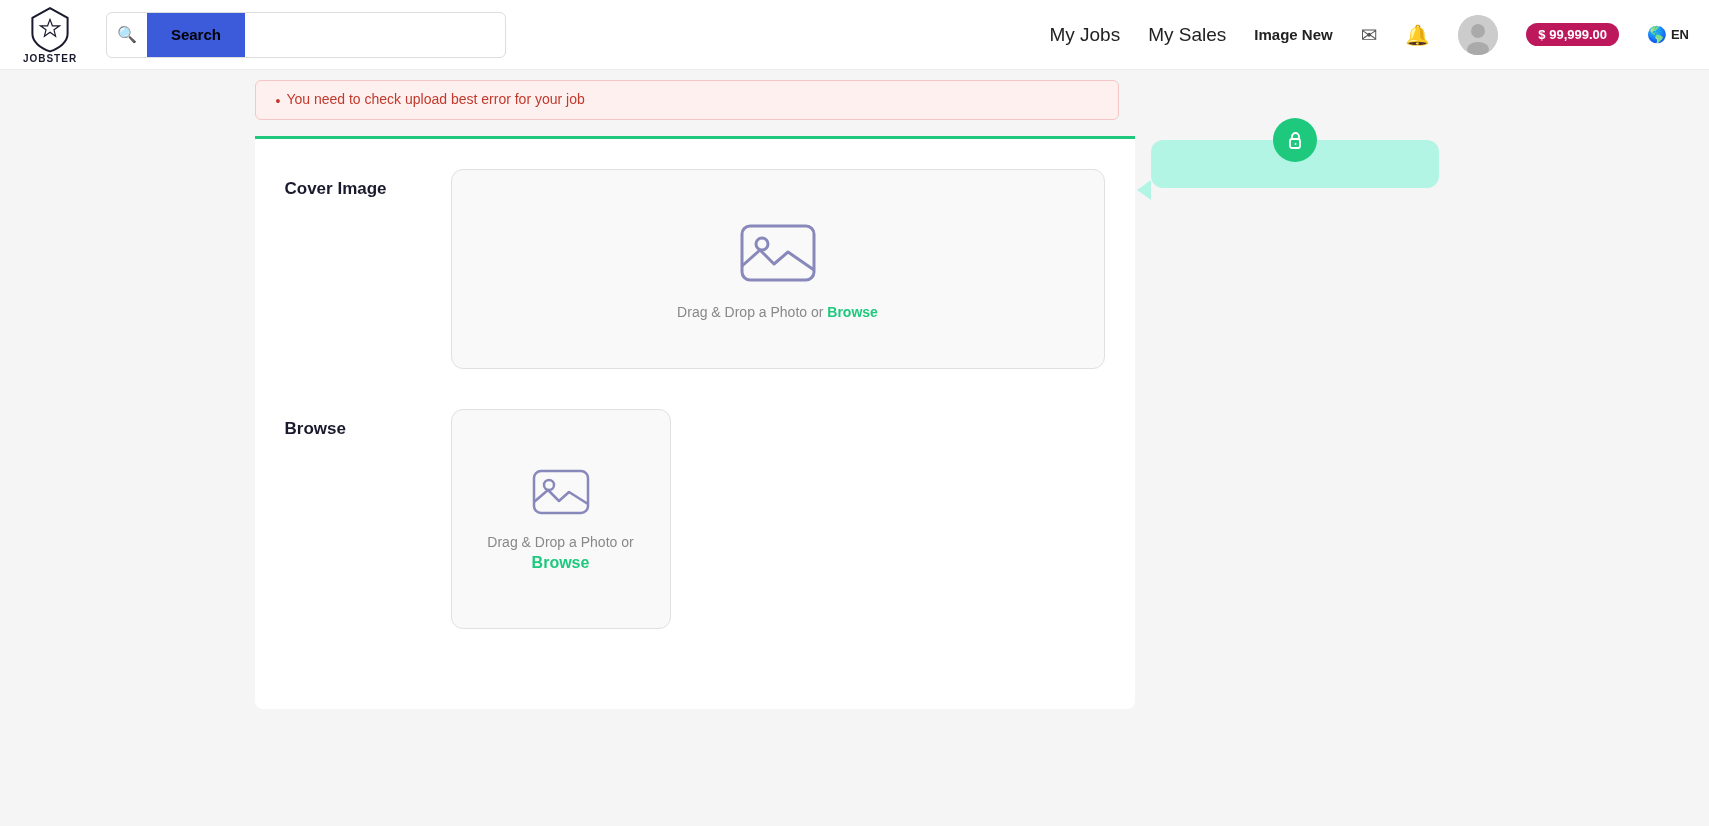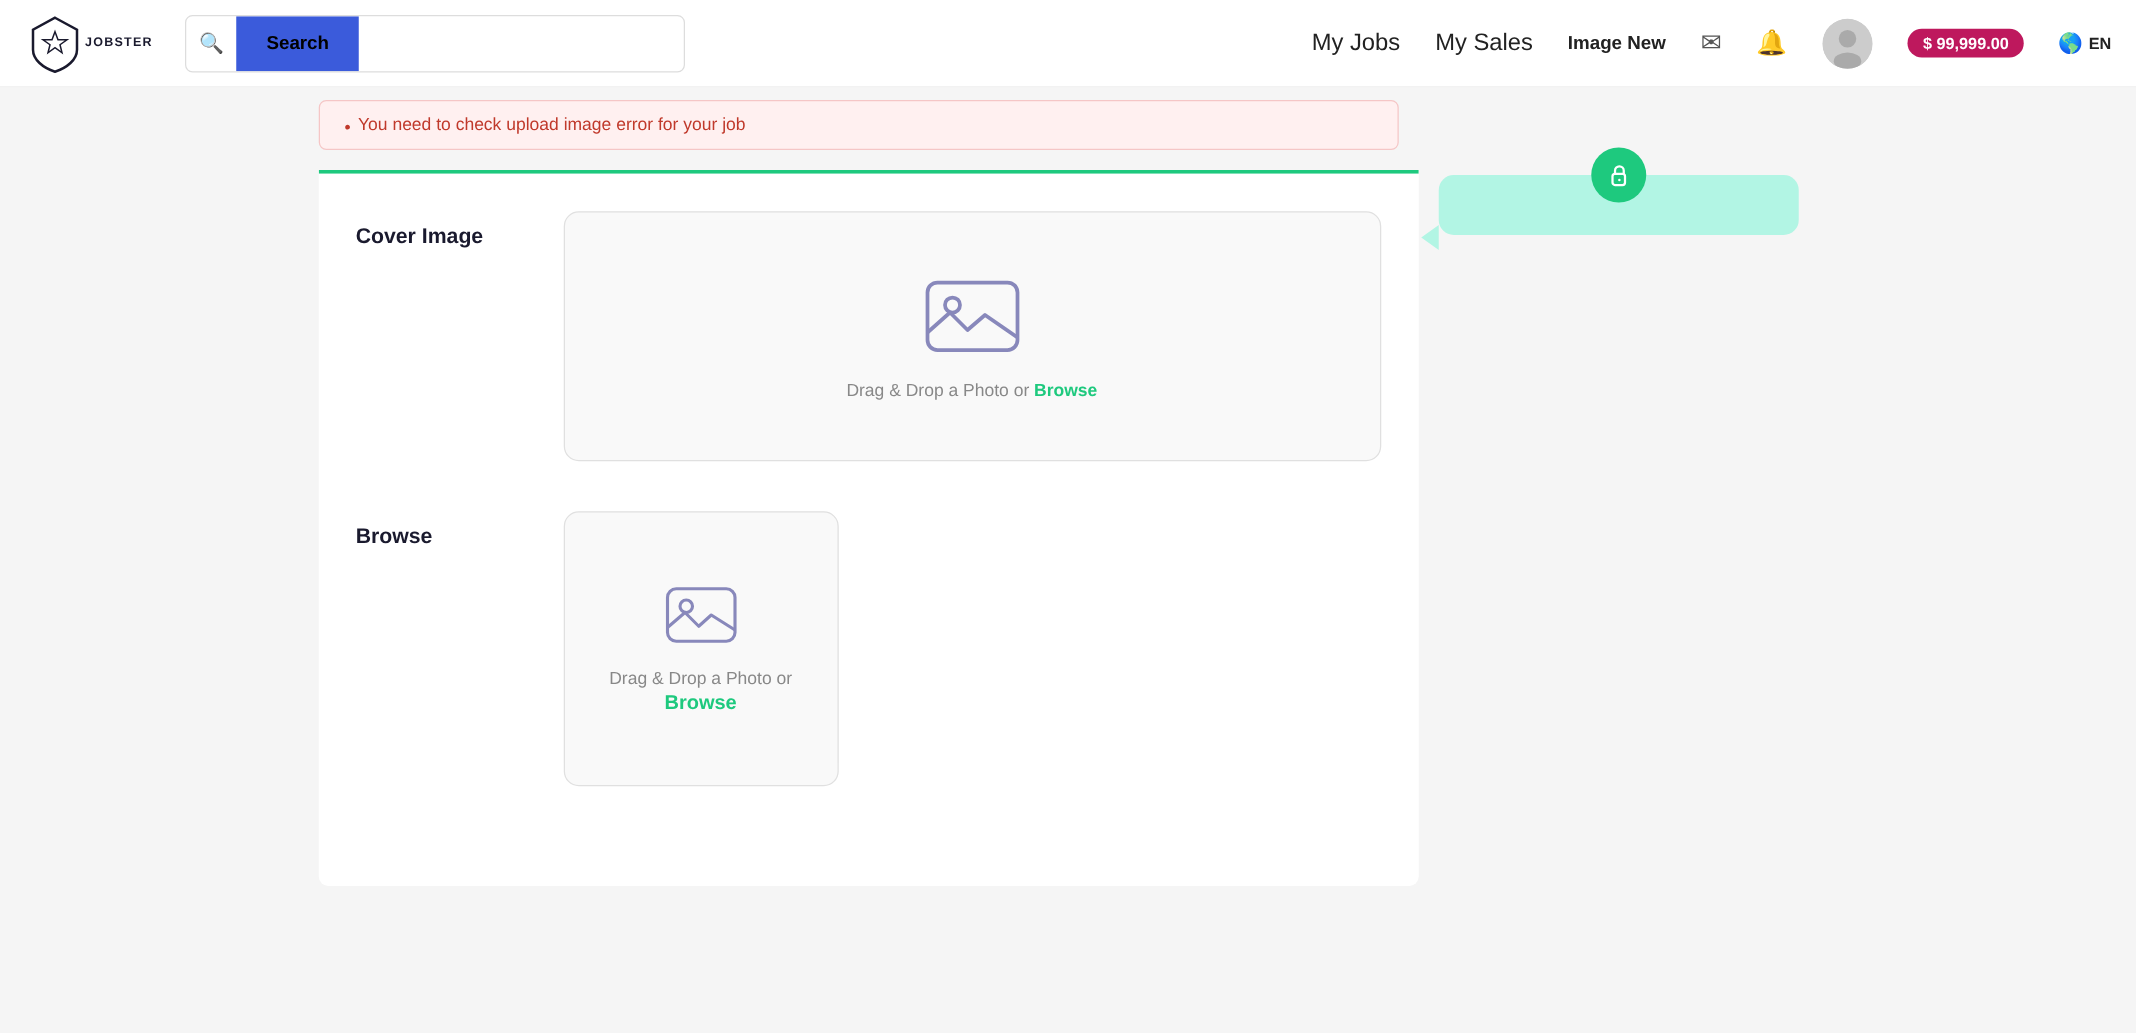--- a/index.html
+++ b/index.html
@@ -10,21 +10,21 @@
       display: flex;
       align-items: center;
       background: #fff;
       padding: 0 20px;
       height: 70px;
       border-bottom: 1px solid #eee;
       gap: 16px;
     }
     .logo {
       display: flex;
-      flex-direction: row;
+      flex-direction: column;
       align-items: center;
       min-width: 60px;
     }
     .logo-icon {
       width: 48px;
       height: 48px;
     }
     .search-bar {
       display: flex;
       flex: 1;
@@ -301,21 +301,21 @@
     </span>
   </nav>
 </header>
 
 <div class="main">
   <div class="content-area">
 
     <div class="error-banner">
       <div class="error-item">
         <span class="error-dot">•</span>
-        <span>You need to check upload image error for your job</span>
+        <span>You need to check upload best error for your job</span>
       </div>
     </div>
 
     <div class="form-section">
 
       <div class="form-row">
         <span class="form-label">Cover Image</span>
         <div class="dropzone-large">
 
           <svg class="img-placeholder-icon" width="80" height="70" viewBox="0 0 80 70" fill="none" xmlns="http://www.w3.org/2000/svg">

